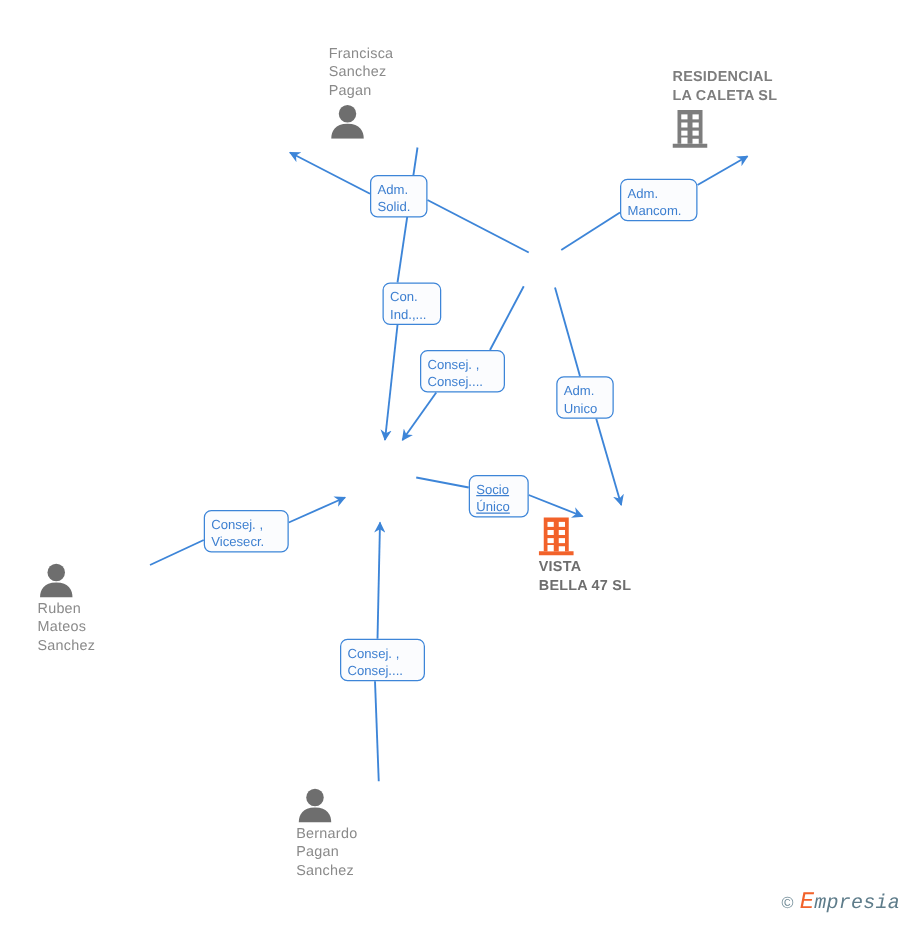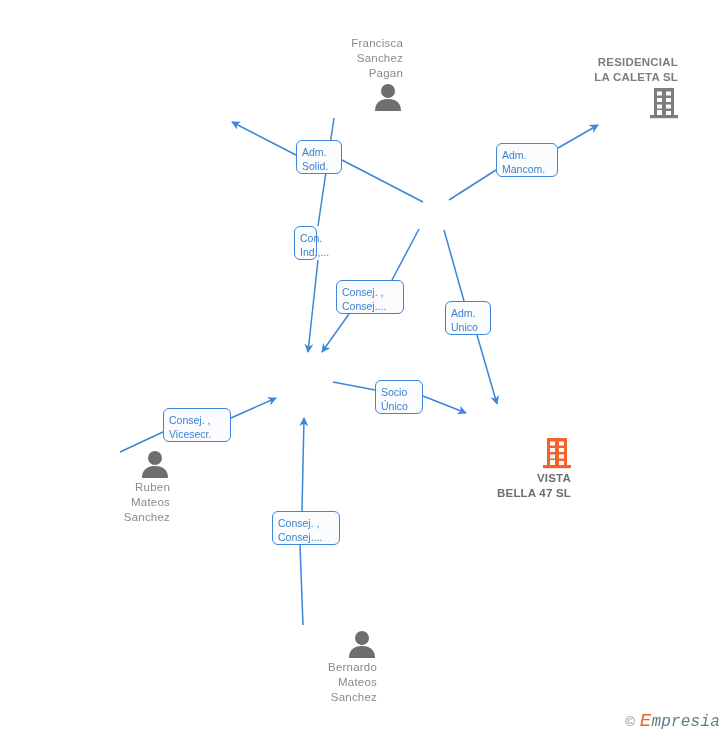--- a/index.html
+++ b/index.html
@@ -24,21 +24,21 @@
     top: 0;
     width: 728px;
     height: 740px;
   }
 
   
   .node {
     position: absolute;
     width: 140px;
     margin-left: -70px;
-    text-align: right;
+    text-align: left;
     z-index: 3;
   }
   .node .glyph {
     display: block;
     margin: 0 auto;
     line-height: 0;
   }
   .node .label {
     display: block;
     margin-top: 2px;
@@ -149,30 +149,30 @@
       <path d="M 302 511 L 304 418" marker-end="url(#arrow)"></path>
     </g>
   </svg>
 
   <div class="rolebox" style="left:296px; top:140px; width:46px; height:34px;">Adm.
 Solid.</div>
 
   <div class="rolebox" style="left:496px; top:143px; width:62px; height:34px;">Adm.
 Mancom.</div>
 
-  <div class="rolebox" style="left:294px; top:226px; width:23px; height:34px;">Con.
+  <div class="rolebox" style="left:306px; top:226px; width:47px; height:34px;">Con.
 Ind.,...</div>
 
   <div class="rolebox" style="left:336px; top:280px; width:68px; height:34px;">Consej. ,
 Consej....</div>
 
   <div class="rolebox" style="left:445px; top:301px; width:46px; height:34px;">Adm.
 Unico</div>
 
-  <div class="rolebox" style="left:375px; top:380px; width:48px; height:34px;">Socio
+  <div class="rolebox" style="left:375px; top:380px; width:48px; height:34px;text-decoration:underline;">Socio
 Único</div>
 
   <div class="rolebox" style="left:163px; top:408px; width:68px; height:34px;">Consej. ,
 Vicesecr.</div>
 
   <div class="rolebox" style="left:272px; top:511px; width:68px; height:34px;">Consej. ,
 Consej....</div>
 
 
   <div class="node person label-above" style="left:333px; top:36px;">
@@ -201,21 +201,21 @@
         <rect x="7" y="17.5" width="5" height="4" fill="#ffffff"></rect>
         <rect x="16" y="17.5" width="5" height="4" fill="#ffffff"></rect>
         <rect x="16" y="24" width="5" height="4" fill="#ffffff"></rect>
         <rect x="7" y="23" width="5" height="5" fill="#ffffff"></rect>
       </svg>
     </span>
   </div>
 
 
 
-  <div class="node company focus" style="left:501px; top:437px;">
+  <div class="node company focus" style="left:501px; top:413px;">
     <span class="glyph">
       <svg width="28" height="32" viewBox="0 0 28 32" xmlns="http://www.w3.org/2000/svg">
         <rect x="4" y="1" width="20" height="27" fill="#f2622a"></rect>
         <rect x="0" y="28" width="28" height="3.2" fill="#f2622a"></rect>
         <rect x="7" y="4.5" width="5" height="4" fill="#ffffff"></rect>
         <rect x="16" y="4.5" width="5" height="4" fill="#ffffff"></rect>
         <rect x="7" y="11" width="5" height="4" fill="#ffffff"></rect>
         <rect x="16" y="11" width="5" height="4" fill="#ffffff"></rect>
         <rect x="7" y="17.5" width="5" height="4" fill="#ffffff"></rect>
         <rect x="16" y="17.5" width="5" height="4" fill="#ffffff"></rect>
@@ -240,21 +240,21 @@
   </div>
 
   <div class="node person" style="left:307px; top:630px;">
     <span class="glyph">
       <svg width="30" height="28" viewBox="0 0 30 28" xmlns="http://www.w3.org/2000/svg">
         <circle cx="15" cy="8" r="7" fill="#6e6e6e"></circle>
         <path d="M 15 16 C 5 16 2 22 2 28 L 28 28 C 28 22 25 16 15 16 Z" fill="#6e6e6e"></path>
       </svg>
     </span>
     <span class="label">Bernardo
-Mateos
+Pagan
 Sanchez</span>
   </div>
 
   <div id="watermark">
     <span class="copy">©</span>
     <span class="brand"><span class="cap">E</span><span>mpresia</span></span>
   </div>
 
 </div>
 

